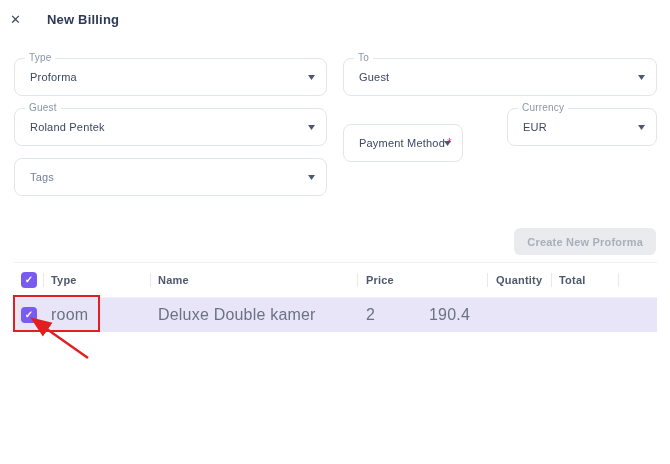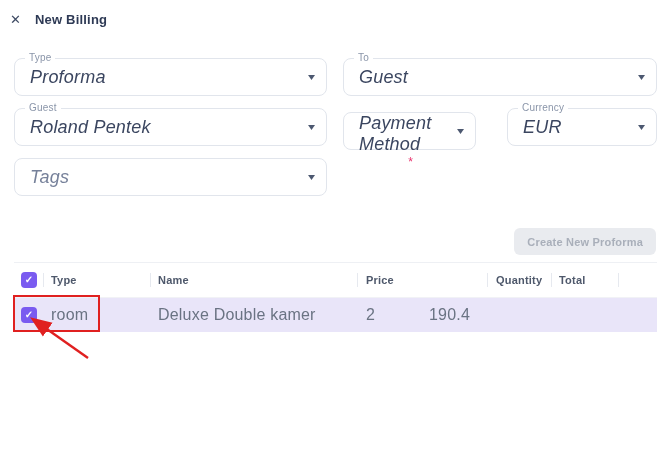--- a/index.html
+++ b/index.html
@@ -3,31 +3,31 @@
 <meta charset="utf-8">
 <style>
   html,body{margin:0;padding:0;background:#fff;}
   .page{
     position:relative;width:670px;height:464px;background:#ffffff;
     font-family:"Liberation Sans",sans-serif;overflow:hidden;
   }
   
   .dlg-header{position:absolute;left:10px;top:8px;height:22px;display:flex;align-items:center;gap:14px;}
   .close-x{font-size:13px;color:#3d4a63;cursor:pointer;line-height:1;font-weight:400;}
-  .dlg-title{font-size:13px;font-weight:700;color:#2e3a55;margin:0;letter-spacing:.2px;}
+  .dlg-title{font-size:13px;font-weight:700;color:#2e3a55;margin:12px;letter-spacing:.2px;}
   
   .field{
     position:absolute;height:38px;border:1px solid #e1e5ec;border-radius:8px;
     background:#fff;box-sizing:border-box;display:flex;align-items:center;cursor:pointer;
   }
   .field-label{
     position:absolute;top:-7px;left:10px;background:#fff;padding:0 4px;
     font-size:10px;color:#8a95a9;letter-spacing:.2px;
   }
-  .field-value{font-size:18px;color:#3b4660;padding-left:15px;letter-spacing:.2px;font-style:italic;}
+  .field-value{font-size:11px;color:#3b4660;padding-left:15px;letter-spacing:.2px;}
   .field-value.placeholder{color:#76819a;}
   .req-star{color:#e8336d;font-size:12px;margin-left:2px;}
   .dd-arrow{
     position:absolute;right:12px;top:50%;transform:translateY(-50%) scaleX(1.4);
     font-size:10px;color:#4c5870;line-height:1;pointer-events:none;
   }
   
   .create-btn{
     position:absolute;top:228px;right:14px;height:27px;padding:0 13px;
     background:#e9ebef;color:#a9afba;border:none;border-radius:6px;
@@ -80,21 +80,21 @@
     <span class="field-label">To</span>
     <span class="field-value">Guest</span>
     <span class="dd-arrow">▾</span>
   </div>
 
   <div class="field" style="left:14px;top:108px;width:313px;">
     <span class="field-label">Guest</span>
     <span class="field-value">Roland Pentek</span>
     <span class="dd-arrow">▾</span>
   </div>
-  <div class="field" style="left:343px;top:112px;width:133px;flex-direction:column;">
+  <div class="field" style="left:343px;top:124px;width:120px;">
     <span class="field-value">Payment Method</span>
     <span class="req-star">*</span>
     <span class="dd-arrow">▾</span>
   </div>
   <div class="field" style="left:507px;top:108px;width:150px;">
     <span class="field-label">Currency</span>
     <span class="field-value">EUR</span>
     <span class="dd-arrow">▾</span>
   </div>
 

